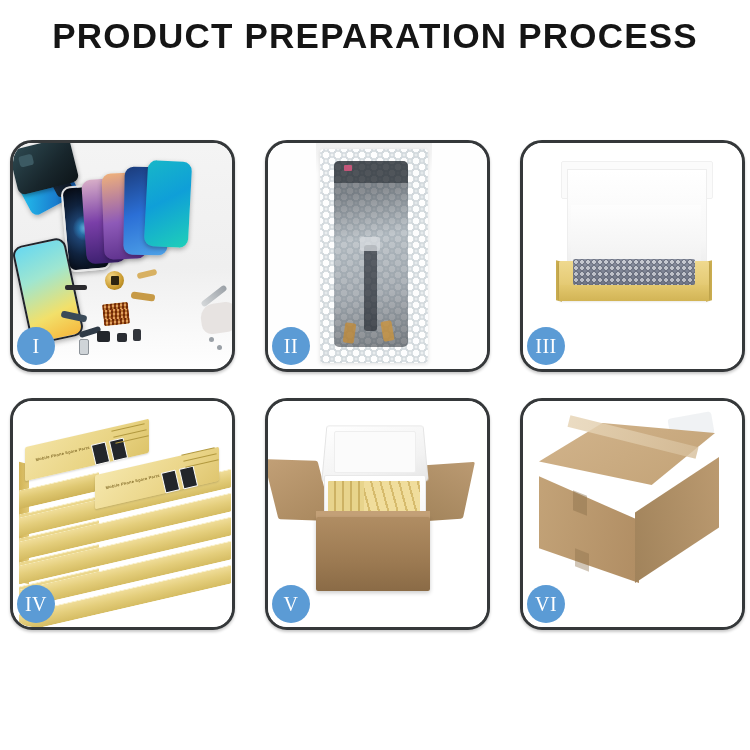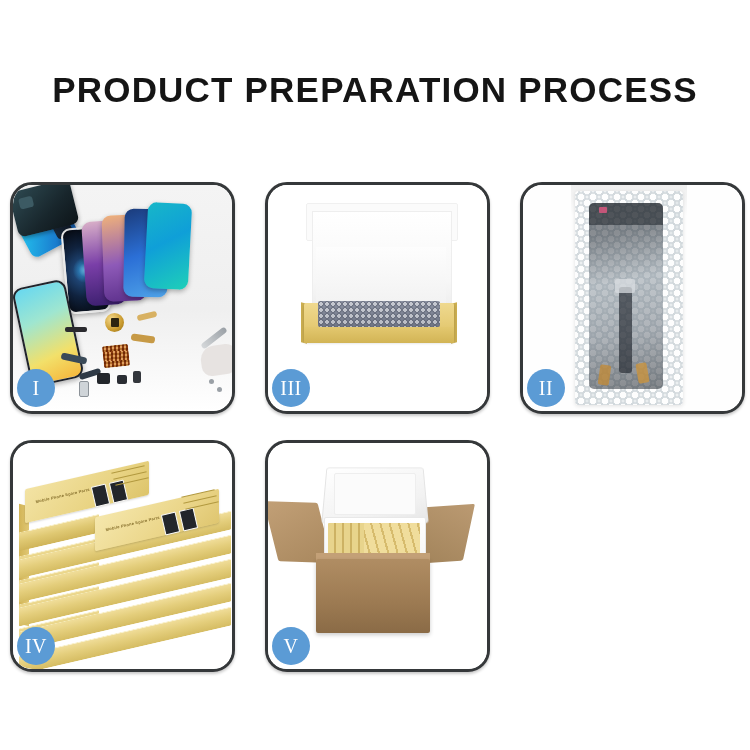--- a/index.html
+++ b/index.html
@@ -3,21 +3,21 @@
 <meta charset="utf-8">
 <style>
   html,body{margin:0;padding:0;}
   body{
     width:750px;height:750px;overflow:hidden;background:#ffffff;
     font-family:"Liberation Sans",sans-serif;
   }
   .page{position:relative;width:750px;height:750px;}
 
   
-  .header{padding-top:30px;text-align:center;margin-top:42px;}
+  .header{padding-top:18px;text-align:center;}
   .title{
     font-size:35px;font-weight:700;letter-spacing:1.2px;color:#151515;
     line-height:1.05;margin:0;white-space:nowrap;
   }
   .subtitle{
     font-size:15.5px;font-weight:400;color:#1d1d1d;margin:12px 0 0 0;
     letter-spacing:.2px;white-space:nowrap;
   }
 
   
@@ -229,50 +229,50 @@
         <div class="pt pt-sim"></div>
         <div class="pt pt-hand"></div>
         <div class="pt pt-tool"></div>
         <div class="pt pt-scr1"></div>
         <div class="pt pt-scr2"></div>
       </div>
       <div class="badge">I</div>
     </div>
 
     <div class="panel">
-      <div class="panel-inner p3">
-        <div class="b3-lidback"></div>
-        <div class="b3-inner"></div>
-        <div class="b3-foam"></div>
-        <div class="b3-edgeL"></div>
-        <div class="b3-edgeR"></div>
-        <div class="b3-tray"></div>
-        <div class="b3-bubble"></div>
-        <div class="b3-trayfront"></div>
-      </div>
-      <div class="badge">III</div>
-    </div>
-
-    <div class="panel">
       <div class="panel-inner p2">
         <div class="bw-sheen"></div>
         <div class="bwrap">
           <div class="lcd"></div>
           <div class="lcd-top"></div>
           <div class="lcd-flex"></div>
           <div class="lcd-conn"></div>
           <div class="lcd-gold1"></div>
           <div class="lcd-gold2"></div>
           <div class="lcd-pink"></div>
         </div>
       </div>
       <div class="badge">II</div>
     </div>
 
     <div class="panel">
+      <div class="panel-inner p3">
+        <div class="b3-lidback"></div>
+        <div class="b3-inner"></div>
+        <div class="b3-foam"></div>
+        <div class="b3-edgeL"></div>
+        <div class="b3-edgeR"></div>
+        <div class="b3-tray"></div>
+        <div class="b3-bubble"></div>
+        <div class="b3-trayfront"></div>
+      </div>
+      <div class="badge">III</div>
+    </div>
+
+    <div class="panel">
       <div class="panel-inner p4">
         <div class="stack">
           <div class="sideL"></div>
           <div class="layerL" style="top:150px"></div>
           <div class="layerL" style="top:126px"></div>
           <div class="layerL" style="top:102px"></div>
           <div class="layerL" style="top:78px"></div>
           <div class="layerL" style="top:54px"></div>
 
           <div class="layer" style="top:162px"></div>
@@ -309,15 +309,27 @@
         <div class="c5-lidin"></div>
         <div class="c5-foam"></div>
         <div class="c5-prod"></div>
         <div class="c5-prod2"></div>
         <div class="c5-bodytop"></div>
         <div class="c5-body"></div>
       </div>
       <div class="badge">V</div>
     </div>
 
+    <div class="panel">
+      <div class="panel-inner p6">
+        <div class="c6-film"></div>
+        <div class="c6-top"></div>
+        <div class="c6-tape"></div>
+        <div class="c6-left"></div>
+        <div class="c6-right"></div>
+        <div class="c6-tab1"></div>
+        <div class="c6-tab2"></div>
+      </div>
+      <div class="badge">VI</div>
+    </div>
 
   </div>
 </div>
 
 </body></html>

